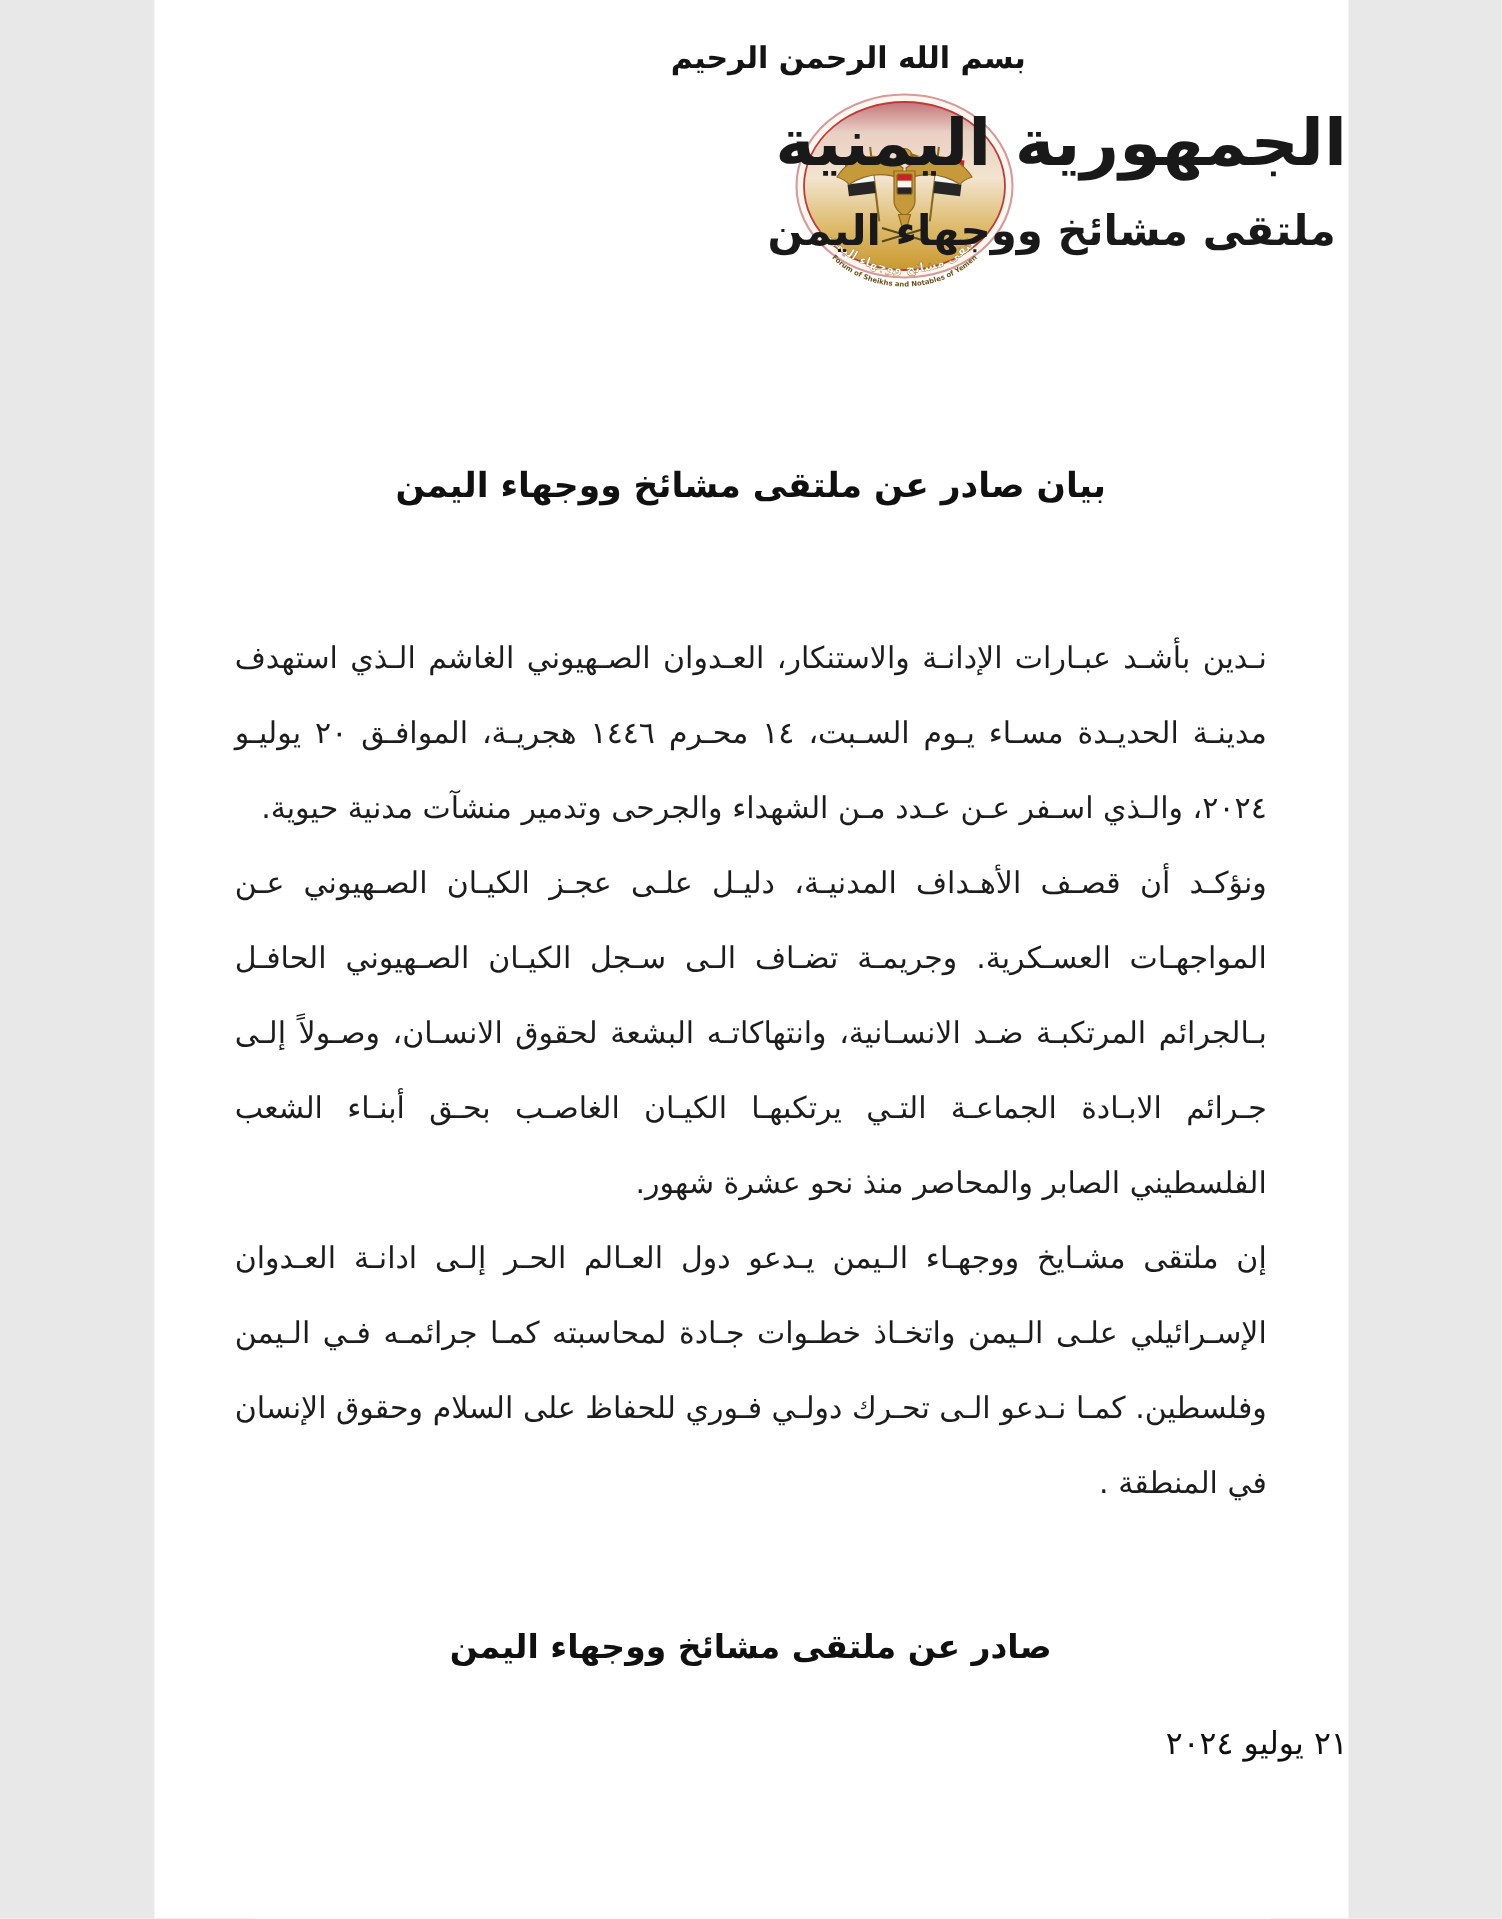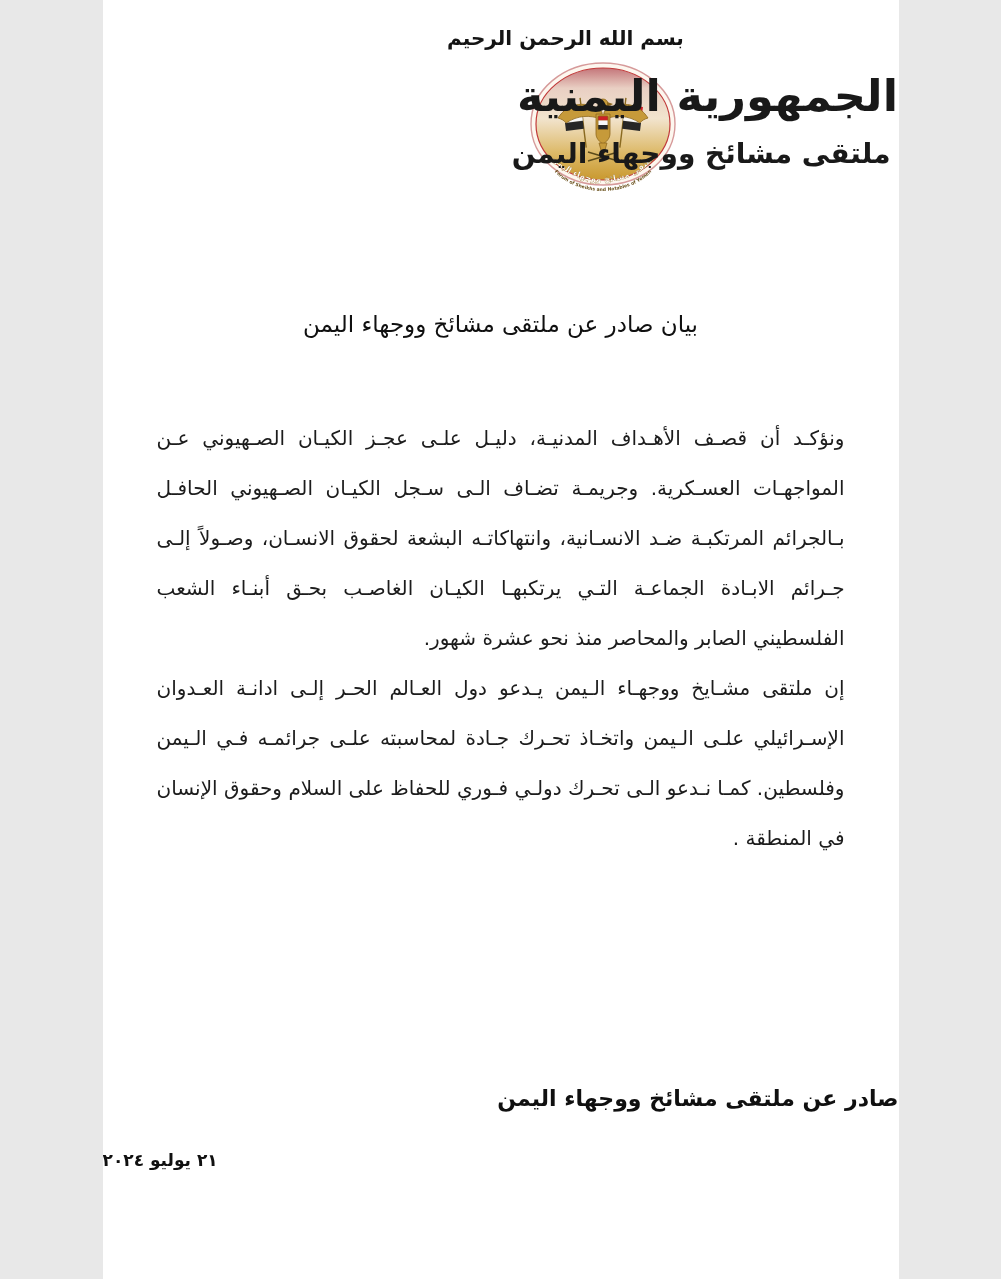--- a/index.html
+++ b/index.html
@@ -39,39 +39,39 @@
   .fields{
     position:absolute;top:74px;right:666px;
     direction:rtl;text-align:right;
     font-size:20px;font-weight:bold;color:#141414;
   }
   .fields .row{line-height:38px;white-space:nowrap;}
   
   .doc-title{
     position:absolute;top:311px;left:0;width:100%;
     margin:0;text-align:center;
-    font-size:23px;font-weight:normal;color:#101010;
+    font-size:23px;font-weight:bold;color:#101010;
   }
   
   .body-text{
     position:absolute;top:413px;left:54px;right:54px;
     direction:rtl;
     font-size:20px;line-height:50px;
     text-align:justify;
     color:#1c1c1c;
   }
   .body-text p{margin:0;padding:0;}
   
   .sig-line{
     position:absolute;top:1086px;left:0;width:100%;
-    text-align:right;font-size:22px;font-weight:bold;color:#101010;
+    text-align:center;font-size:22px;font-weight:bold;color:#101010;
   }
   .sig-date{
     position:absolute;top:1150px;left:0;width:100%;
-    text-align:left;font-size:17px;font-weight:bold;color:#101010;
+    text-align:right;font-size:21px;font-weight:normal;color:#101010;
   }
 </style>
 </head>
 <body>
 
 <div class="page">
 
   <div class="bismillah">بسم الله الرحمن الرحيم</div>
 
   <div class="emblem">
@@ -139,20 +139,21 @@
 
   <div class="callig">
     <div class="l1">الجمهورية اليمنية</div>
     <div class="l2">ملتقى مشائخ ووجهاء اليمن</div>
   </div>
 
 
   <h1 class="doc-title">بيان صادر عن ملتقى مشائخ ووجهاء اليمن</h1>
 
   <div class="body-text">
+    <p>نـدين بأشـد عبـارات الإدانـة والاستنكار، العـدوان الصـهيوني الغاشم الـذي استهدف مدينـة الحديـدة مسـاء يـوم السـبت، ١٤ محـرم ١٤٤٦ هجريـة، الموافـق ٢٠ يوليـو ٢٠٢٤، والـذي اسـفر عـن عـدد مـن الشهداء والجرحى وتدمير منشآت مدنية حيوية.</p>
     <p>ونؤكـد أن قصـف الأهـداف المدنيـة، دليـل علـى عجـز الكيـان الصـهيوني عـن المواجهـات العسـكرية. وجريمـة تضـاف الـى سـجل الكيـان الصـهيوني الحافـل بـالجرائم المرتكبـة ضـد الانسـانية، وانتهاكاتـه البشعة لحقوق الانسـان، وصـولاً إلـى جـرائم الابـادة الجماعـة التـي يرتكبهـا الكيـان الغاصـب بحـق أبنـاء الشعب الفلسطيني الصابر والمحاصر منذ نحو عشرة شهور.</p>
-    <p>إن ملتقى مشـايخ ووجهـاء الـيمن يـدعو دول العـالم الحـر إلـى ادانـة العـدوان الإسـرائيلي علـى الـيمن واتخـاذ تحـرك جـادة لمحاسبته علـى جرائمـه فـي الـيمن وفلسطين. كمـا نـدعو الـى تحـرك دولـي فـوري للحفاظ على السلام وحقوق الإنسان في المنطقة .</p>
+    <p>إن ملتقى مشـايخ ووجهـاء الـيمن يـدعو دول العـالم الحـر إلـى ادانـة العـدوان الإسـرائيلي علـى الـيمن واتخـاذ خطـوات جـادة لمحاسبته كمـا جرائمـه فـي الـيمن وفلسطين. كمـا نـدعو الـى تحـرك دولـي فـوري للحفاظ على السلام وحقوق الإنسان في المنطقة .</p>
   </div>
 
   <div class="sig-line">صادر عن ملتقى مشائخ ووجهاء اليمن</div>
   <div class="sig-date">٢١ يوليو ٢٠٢٤</div>
 
 </div>
 
 </body></html>

